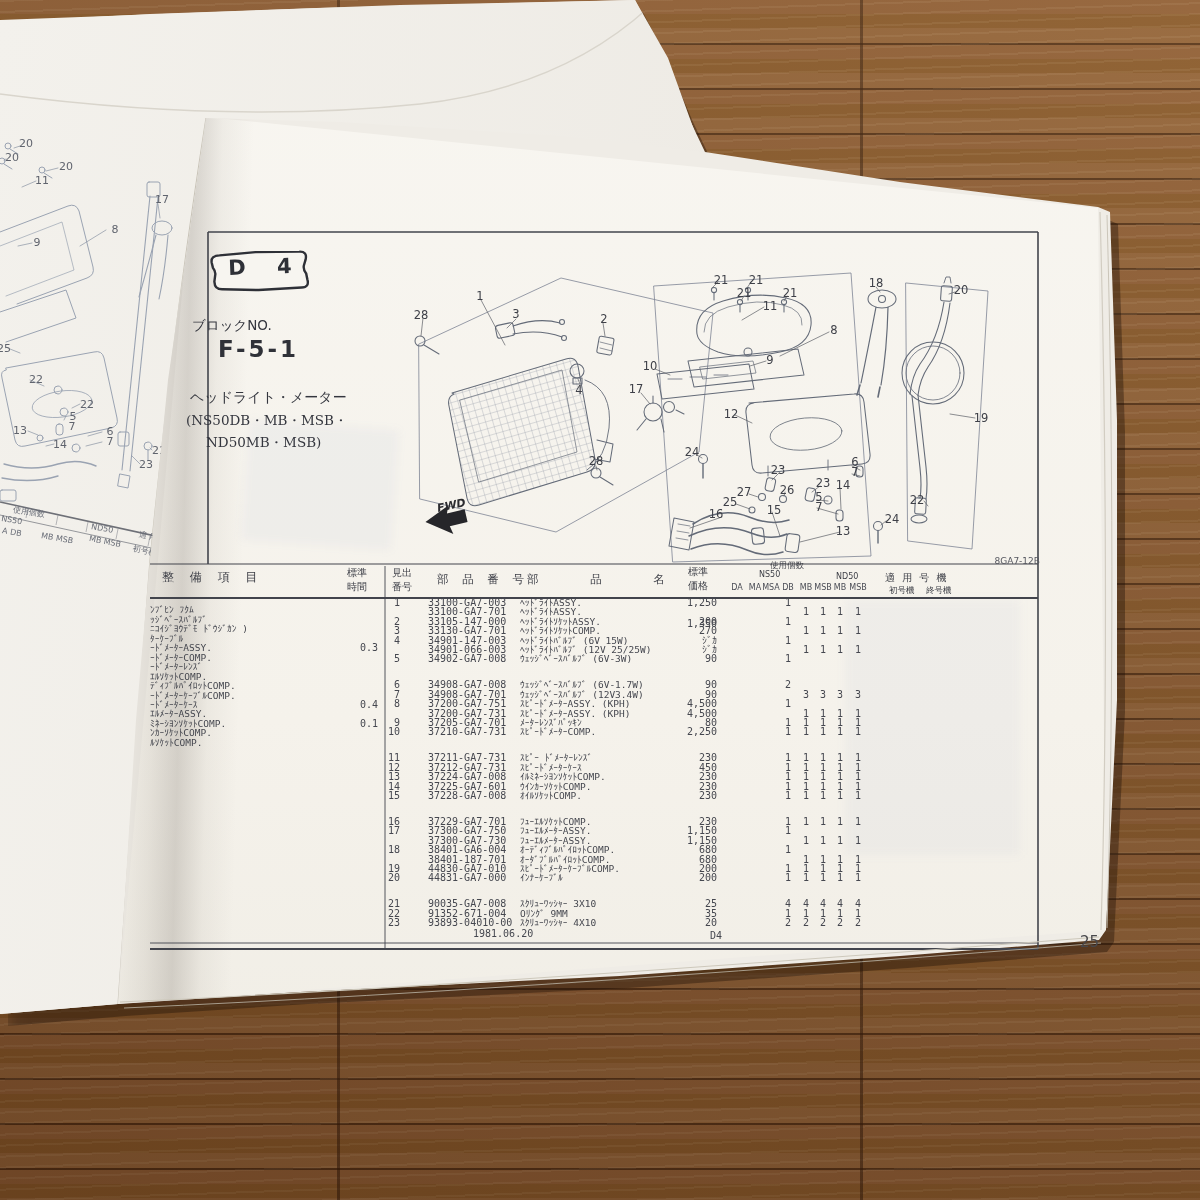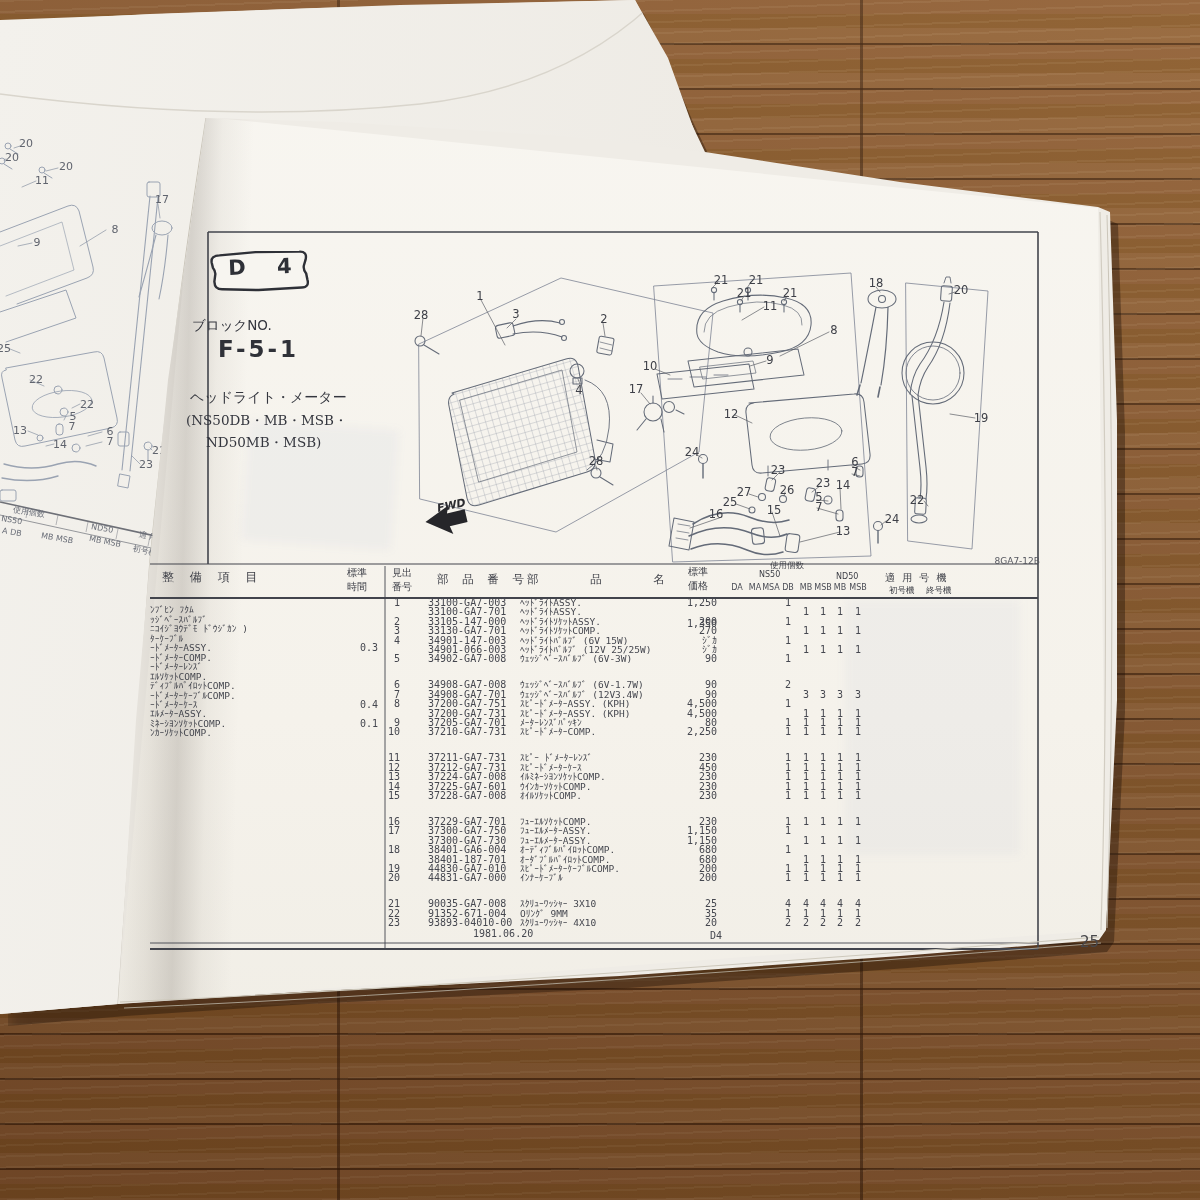--- a/index.html
+++ b/index.html
@@ -306,20 +306,23 @@
         </div>
         <div class="trow" style="top: 709.4px;">
           <div class="c sv" style="left: 150px;">ｴﾙﾒｰﾀｰASSY.</div>
         </div>
         <div class="trow" style="top: 718.85px;">
           <div class="c sv" style="left: 150px;">ﾐﾈｰｼﾖﾝｿｹｯﾄCOMP.</div>
           <div class="c" style="left: 333px; width: 45px; text-align: right;">0.1</div>
         </div>
         <div class="trow" style="top: 728.3px;">
           <div class="c sv" style="left: 150px;">ﾝｶｰｿｹｯﾄCOMP.</div>
+        </div>
+        <div class="trow" style="top: 737.75px;">
+          <div class="c sv" style="left: 150px;">ﾙｿｹｯﾄCOMP.</div>
         </div>
       </div>
     <div class="abs" id="rowsLayer" style="inset:0;">
         <div class="trow" style="top: 598px;">
           <div class="c" style="left: 365px; width: 35px; text-align: right;">1</div>
           <div class="c" style="left: 428px;">33100-GA7-003</div>
           <div class="c nm" style="left: 520px;">ﾍｯﾄﾞﾗｲﾄASSY.</div>
           <div class="c" style="left: 650px; width: 67px; text-align: right;">1,250</div>
           <div class="c" style="left: 779px; width: 18px; text-align: center;">1</div>
         </div>

